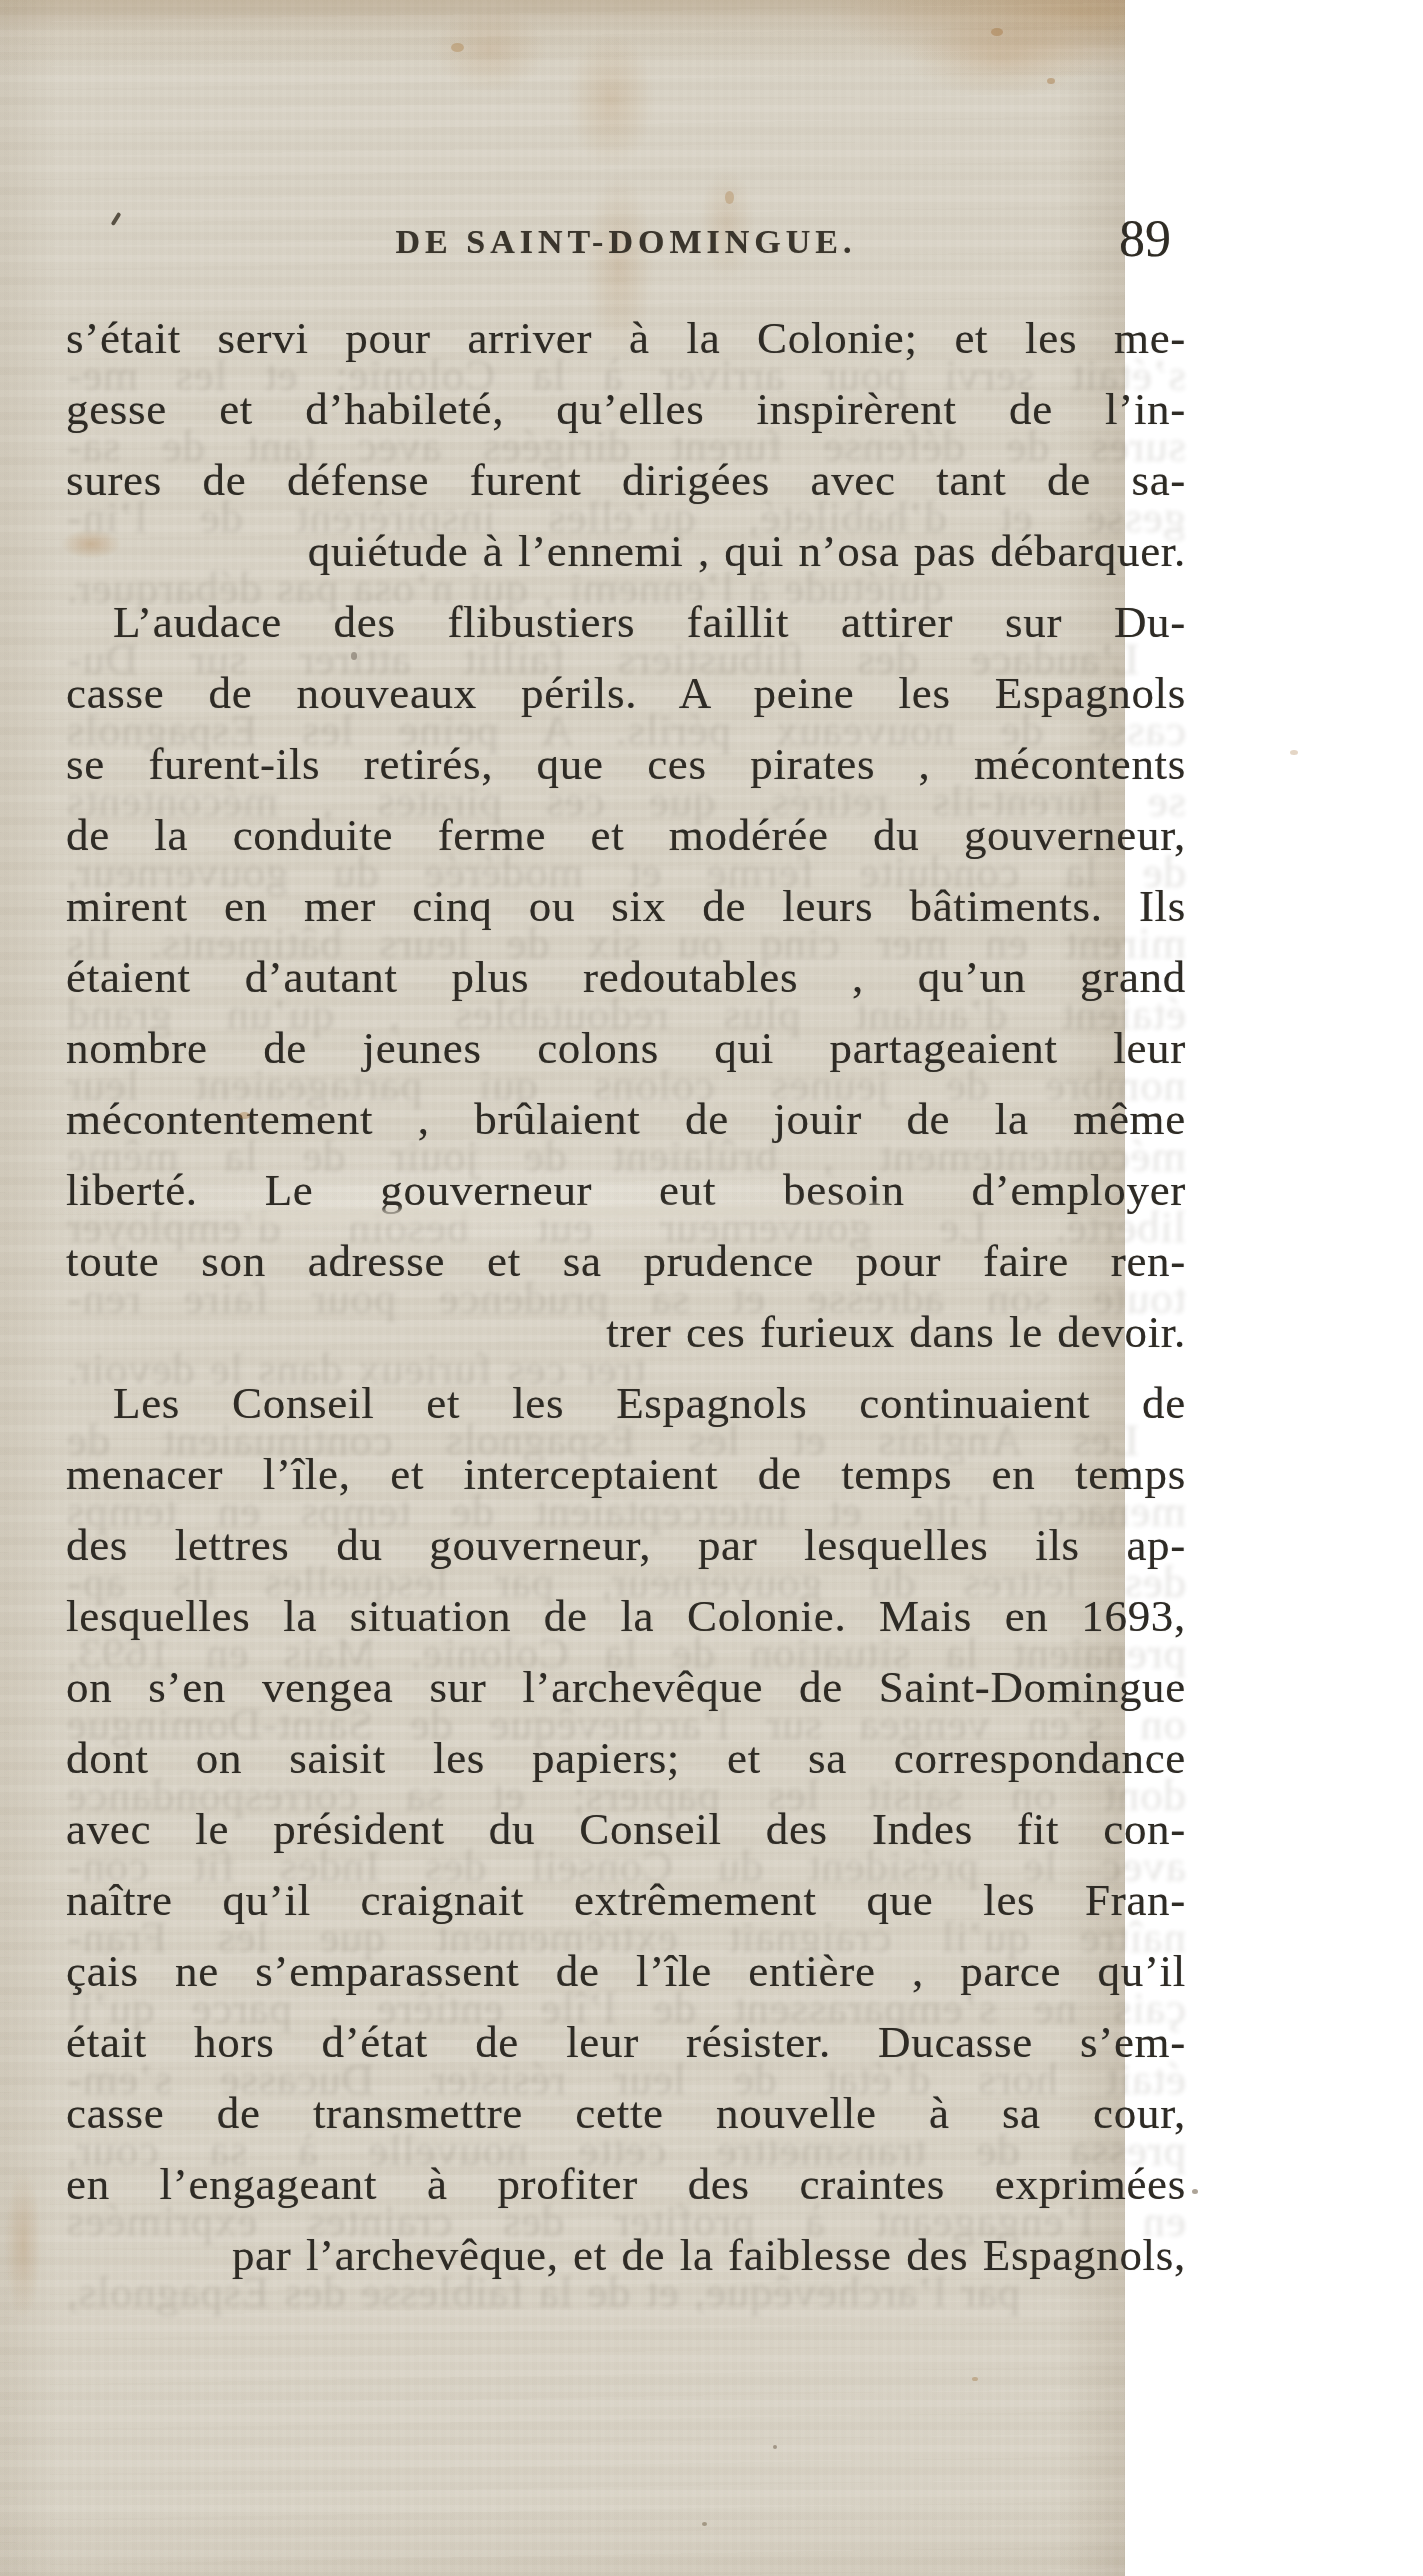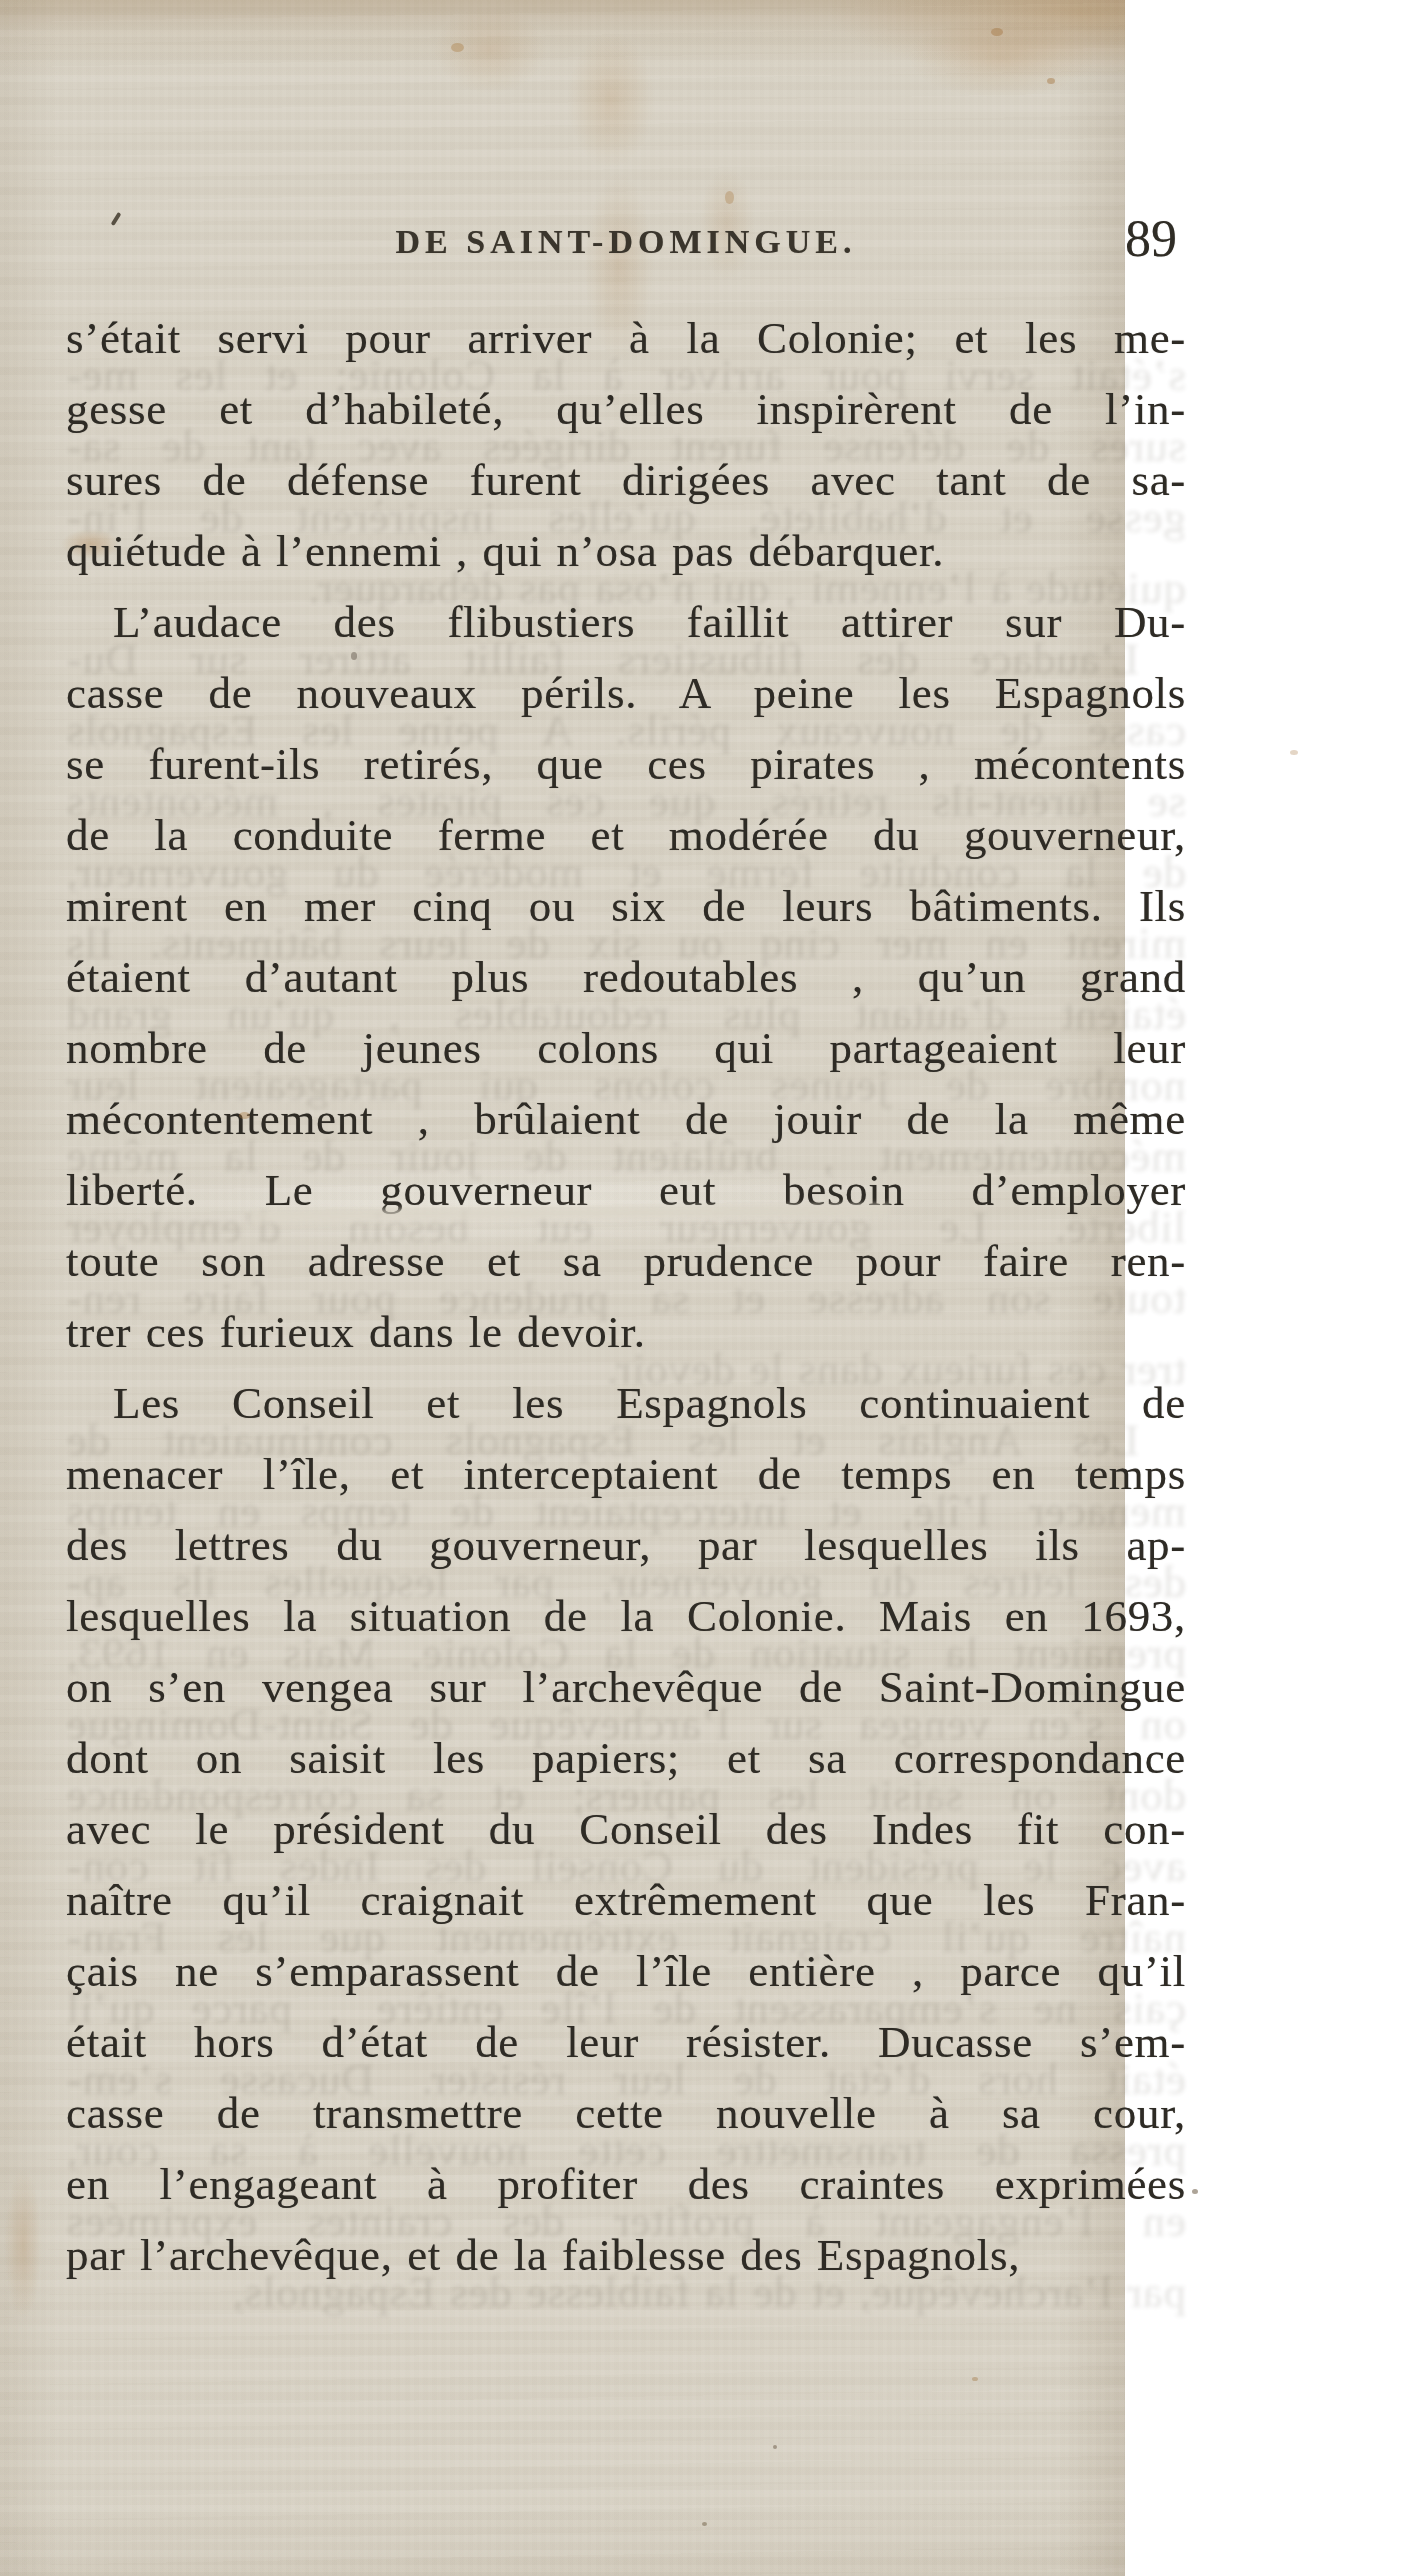--- a/index.html
+++ b/index.html
@@ -43,33 +43,33 @@
   .header-row{
     position:absolute;left:66px;top:209px;width:1120px;height:66px;
   }
   .running-title{
     position:absolute;left:0;right:0;text-align:center;
     font-size:34px;line-height:66px;font-weight:700;
     letter-spacing:5px;color:#3a352c;
     text-shadow:0 0 0.8px rgba(58,53,44,0.4);
   }
   .page-number{
-    position:absolute;right:9px;top:-3.3px;
+    position:absolute;right:15px;top:-3.3px;
     font-size:52px;line-height:66px;font-weight:400;color:#2f2c25;
     text-shadow:0 0 0.8px rgba(47,44,37,0.35);
   }
   .text-block{
     position:absolute;left:66px;top:303px;width:1120px;
     font-size:45px;color:var(--ink,#2e2b25);
     letter-spacing:0.7px;word-spacing:2.5px;
     text-shadow:0 0 0.8px rgba(46,43,37,0.45);
   }
   .text-block .line{height:71px;line-height:71px;white-space:normal;font-family:Liberation Serif, serif;}
   .line.just{text-align:justify;text-align-last:justify;}
-  .line.natural{text-align:left;}
+  .line.natural{text-align:right;}
   .line.indent{text-indent:47px;}
   
   .bleed-layer{
     position:absolute;left:66px;top:340px;width:1120px;
     font-size:45px;letter-spacing:0.7px;word-spacing:2.5px;
     color:#40382a;transform:scaleX(-1);
     filter:blur(2px);opacity:0.13;pointer-events:none;
   }
   .bleed-layer .line{height:71px;line-height:71px;}
   

